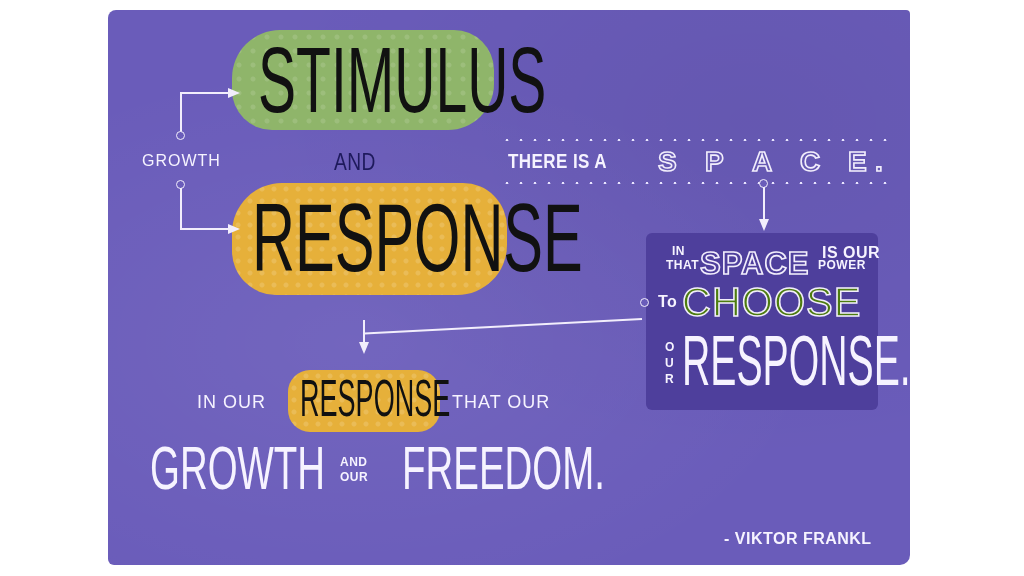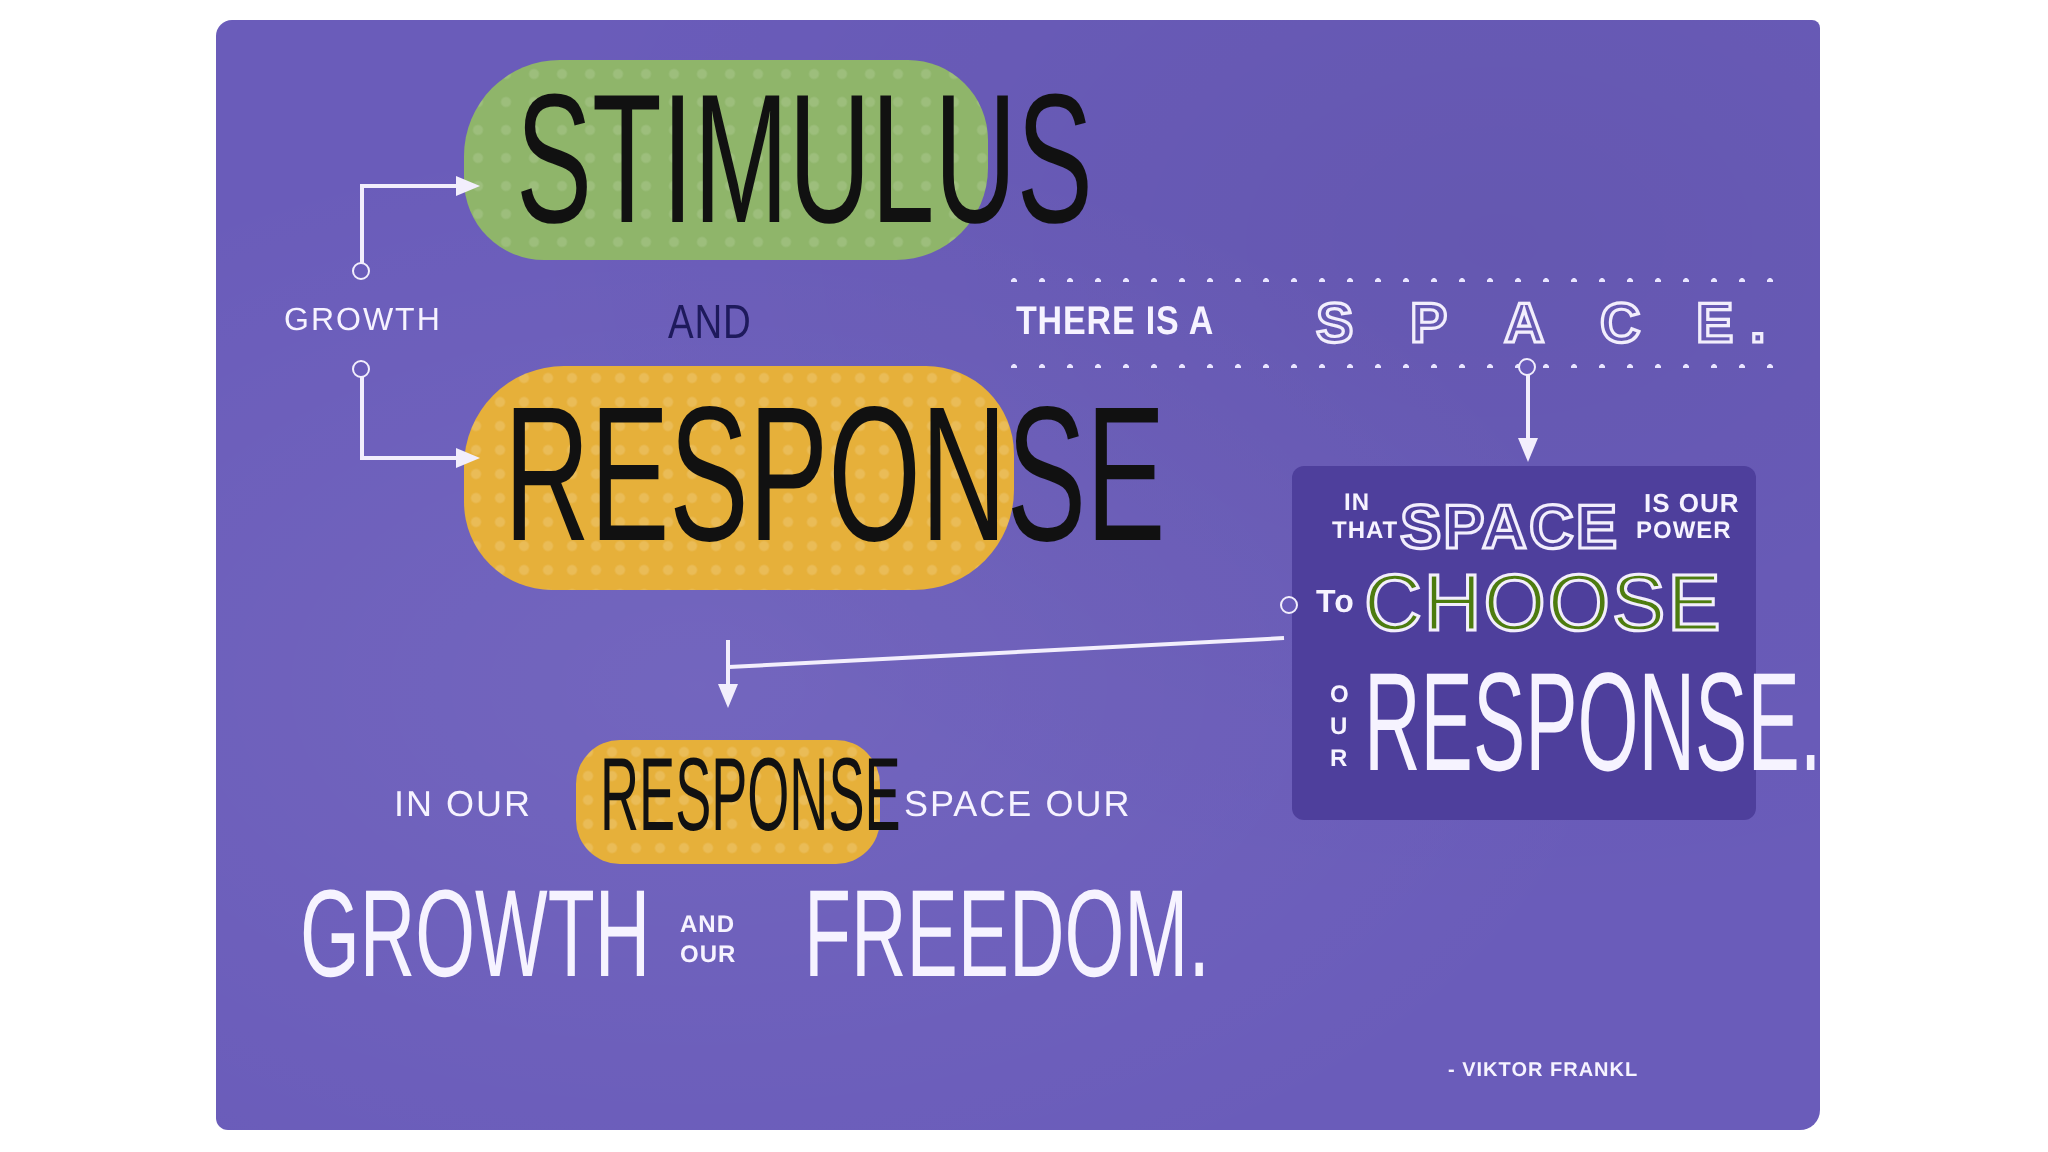--- a/index.html
+++ b/index.html
@@ -57,37 +57,37 @@
 <div class="abs outline" style="left:848px;top:146px;font-size:28px;">E</div>
 <div class="abs outline" style="left:875px;top:146px;font-size:28px;">.</div>
 <div class="dot" style="left:759px;top:179px;"></div>
 <div class="line" style="left:763px;top:187px;width:2px;height:34px;"></div>
 <div class="arrow-d" style="left:759px;top:219px;"></div>
 
 <div class="dark-box"></div>
 <div class="abs hand white" style="left:672px;top:244px;font-size:12px;font-weight:700;">IN</div>
 <div class="abs hand white" style="left:666px;top:258px;font-size:12px;font-weight:700;">THAT</div>
 <div class="abs outline" style="left:700px;top:246px;font-size:31px;letter-spacing:1px;">SPACE</div>
-<div class="abs hand white" style="left:822px;top:244px;font-size:13px;font-weight:700;">IS OUR</div>
+<div class="abs hand white" style="left:822px;top:244px;font-size:16px;font-weight:700;">IS OUR</div>
 <div class="abs hand white" style="left:818px;top:258px;font-size:12px;font-weight:700;">POWER</div>
 <div class="abs hand white" style="left:658px;top:293px;font-size:16px;font-weight:700;text-align:center;">To</div>
 <div class="abs choose" style="left:682px;top:280px;font-size:40px;letter-spacing:1px;">CHOOSE</div>
 <div class="abs hand white" style="left:665px;top:340px;font-size:12px;font-weight:700;">O</div>
 <div class="abs hand white" style="left:665px;top:356px;font-size:12px;font-weight:700;">U</div>
 <div class="abs hand white" style="left:665px;top:372px;font-size:12px;font-weight:700;">R</div>
 <div class="abs white" style="left:682px;top:326px;font-size:70px;line-height:70px;transform:scaleX(0.56);transform-origin:left top;white-space:nowrap;">RESPONSE.</div>
 
 <div class="dot" style="left:640px;top:298px;"></div>
 <div class="line" style="left:364px;top:318px;width:278px;height:2px;transform:rotate(-3deg);transform-origin:right center;"></div>
 <div class="line" style="left:363px;top:320px;width:2px;height:22px;"></div>
 <div class="arrow-d" style="left:359px;top:342px;"></div>
 
 <div class="abs hand white" style="left:197px;top:392px;font-size:18px;letter-spacing:1px;">IN OUR</div>
 <div class="blob yellow" style="left:288px;top:370px;width:152px;height:62px;border-radius:22px;"></div>
 <div class="abs bigword" style="left:300px;top:372px;font-size:52px;line-height:52px;transform:scaleX(0.52);">RESPONSE</div>
-<div class="abs hand white" style="left:452px;top:392px;font-size:18px;letter-spacing:1px;">SPACE OUR</div>
+<div class="abs hand white" style="left:452px;top:392px;font-size:18px;letter-spacing:1px;">THAT OUR</div>
 
 <div class="abs white" style="left:150px;top:437px;font-size:62px;line-height:62px;transform:scaleX(0.62);transform-origin:left top;white-space:nowrap;">GROWTH</div>
 <div class="abs hand white" style="left:340px;top:455px;font-size:12px;font-weight:700;">AND</div>
 <div class="abs hand white" style="left:340px;top:470px;font-size:12px;font-weight:700;">OUR</div>
 <div class="abs white" style="left:402px;top:437px;font-size:62px;line-height:62px;transform:scaleX(0.62);transform-origin:left top;white-space:nowrap;">FREEDOM.</div>
 
-<div class="abs hand white" style="left:724px;top:530px;font-size:10px;font-weight:700;letter-spacing:0.5px;">- VIKTOR FRANKL</div>
+<div class="abs hand white" style="left:724px;top:530px;font-size:16px;font-weight:700;letter-spacing:0.5px;">- VIKTOR FRANKL</div>
 
 </body></html>

